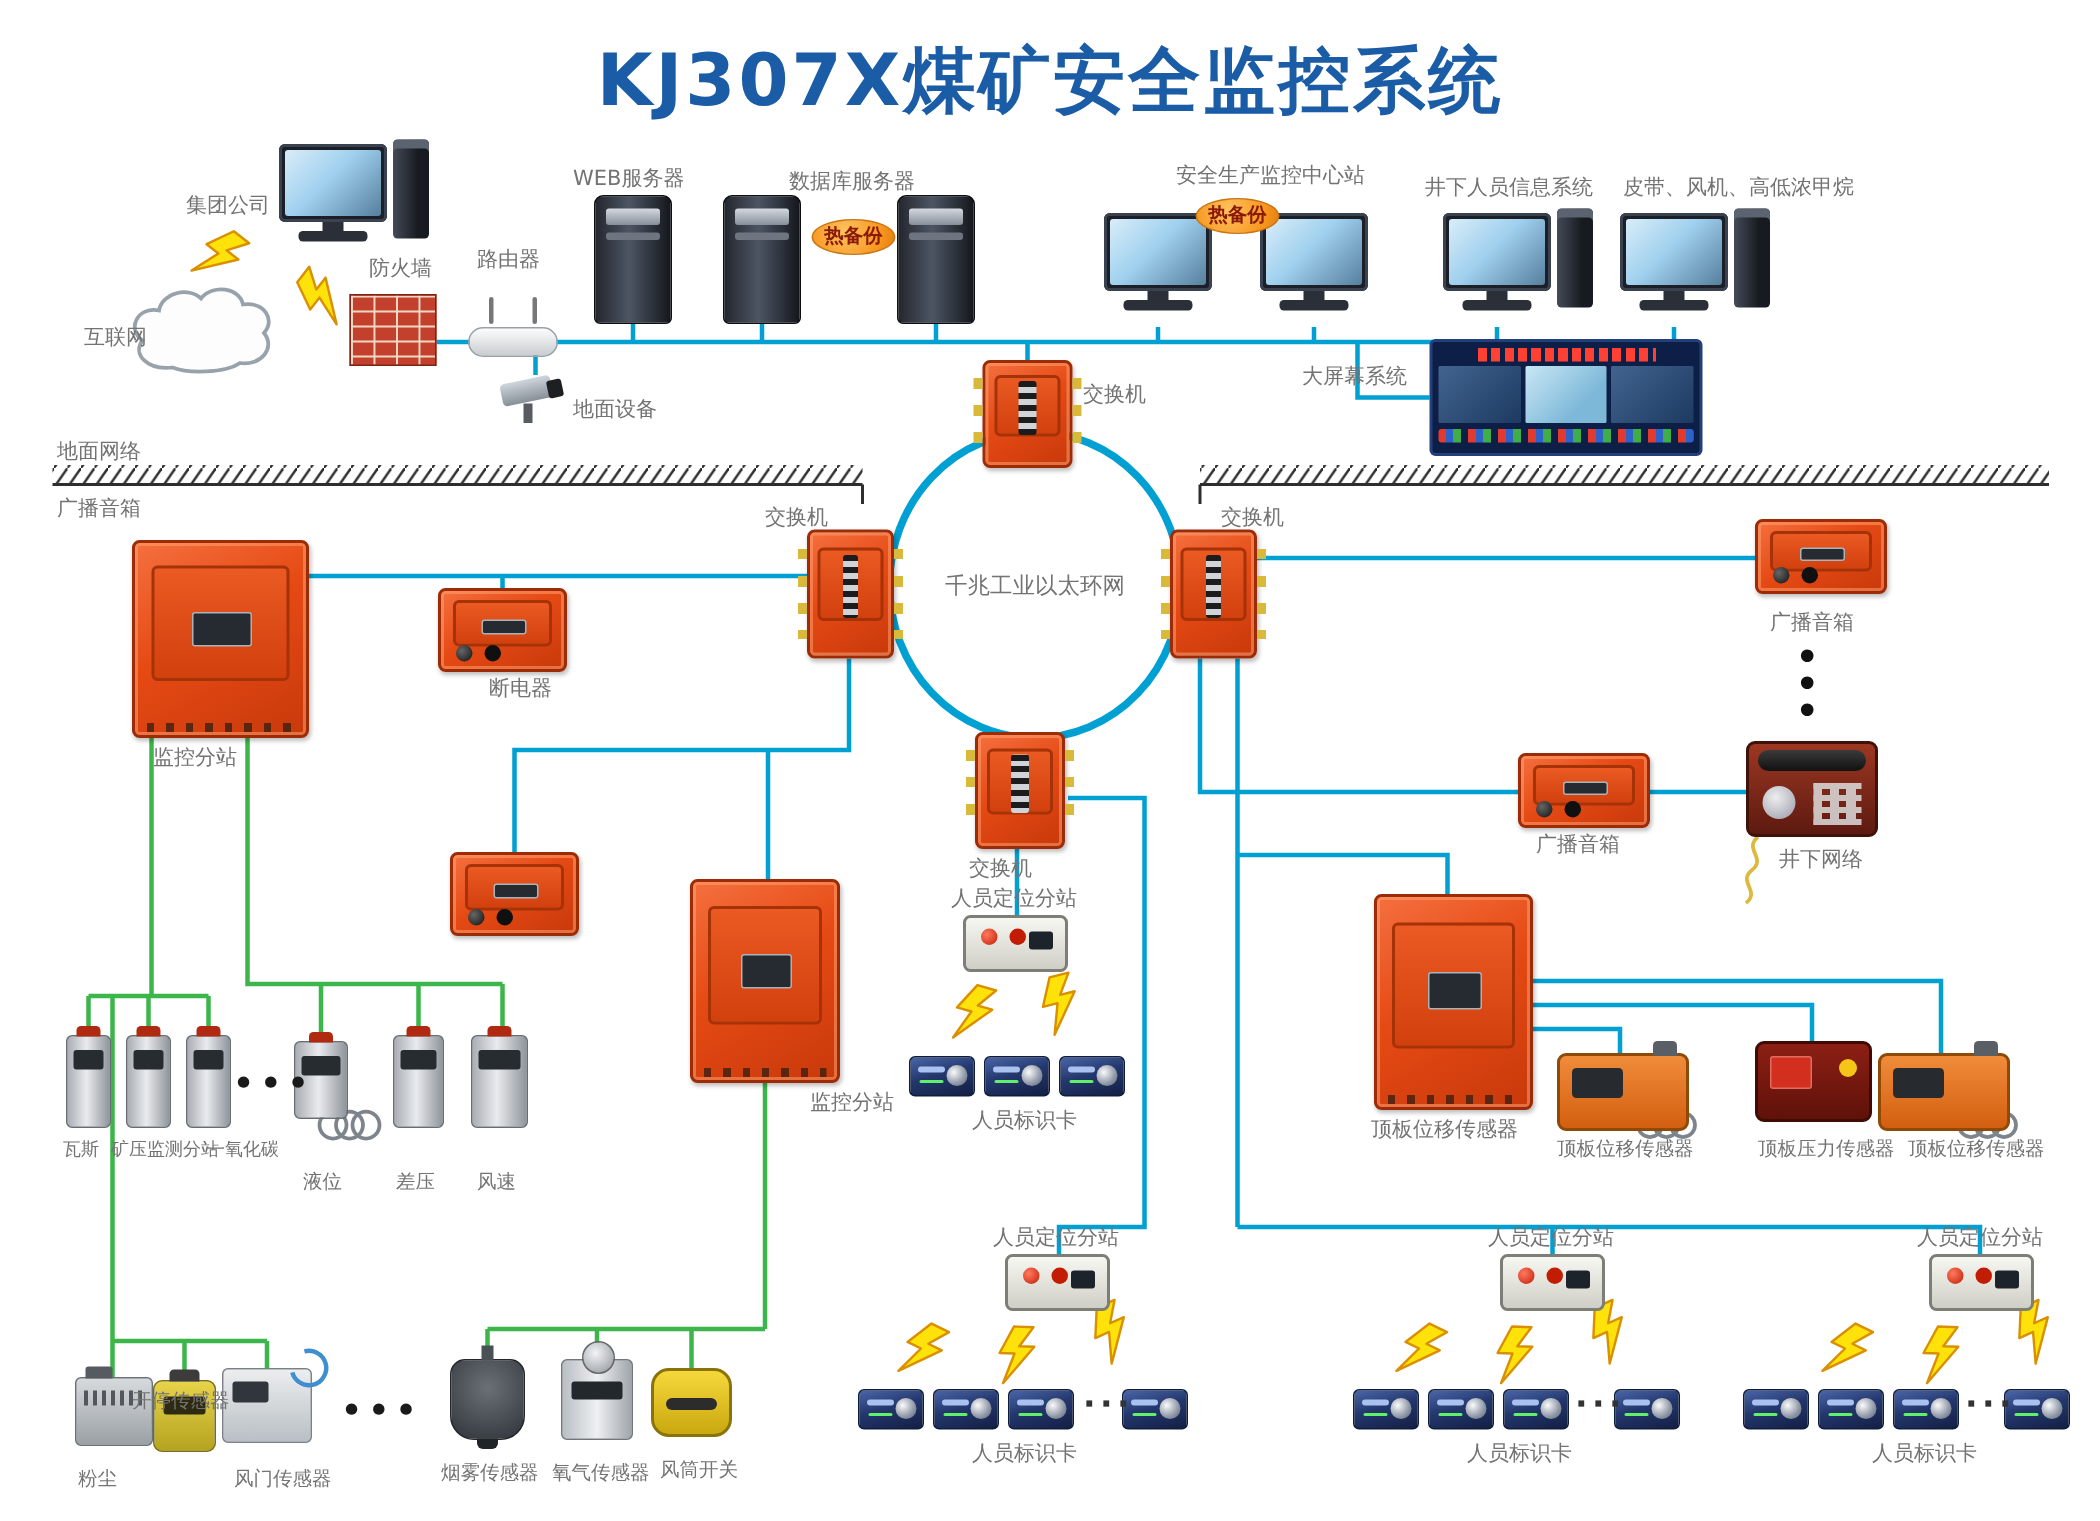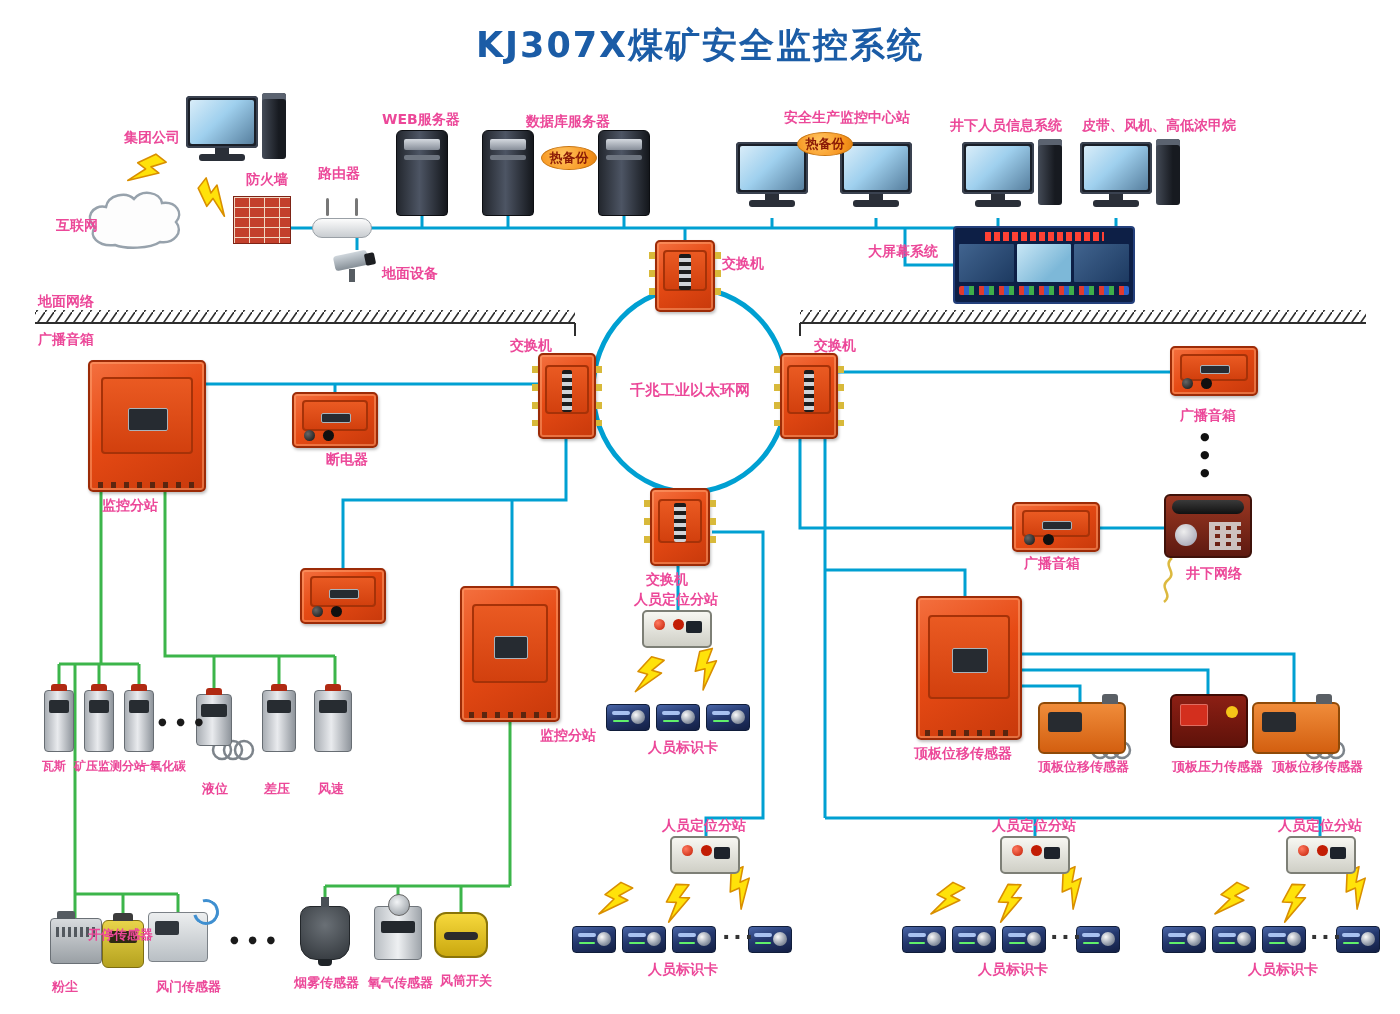--- a/index.html
+++ b/index.html
@@ -2,22 +2,22 @@
 <html><head>
 <meta charset="utf-8">
 <style>
   *{margin:0;padding:0;box-sizing:border-box}
   html,body{background:#fff}
   body{font-family:"DejaVu Sans","Liberation Sans",sans-serif}
   .canvas{position:relative;width:1400px;height:1014px;background:#fff;overflow:hidden}
 
   
   .title{position:absolute;left:0;top:22px;width:100%;text-align:center;
-    font-size:35px;font-weight:800;color:#1b5ca6;letter-spacing:2px;z-index:6}
-  .lbl{position:absolute;font-size:14px;font-weight:700;color:#ec4899;white-space:nowrap;z-index:6;line-height:1.1}
+    font-size:48px;font-weight:800;color:#1b5ca6;letter-spacing:2px;z-index:6}
+  .lbl{position:absolute;font-size:14px;font-weight:400;color:#737373;white-space:nowrap;z-index:6;line-height:1.1}
   .lbl.s13{font-size:13px}.lbl.s12{font-size:12px}.lbl.s15{font-size:15px}
   .dots{position:absolute;z-index:5;color:#1a1a1a;font-weight:700;white-space:nowrap}
   .hdots{font-size:10px;letter-spacing:3px}
   .cdots{font-size:22px;letter-spacing:3px;color:#333}
   .vdots{display:flex;flex-direction:column;gap:5px;font-size:11px;color:#111;z-index:5;position:absolute}
 
   .badge{position:absolute;z-index:6;width:56px;height:24px;border-radius:50%;
     background:radial-gradient(circle at 40% 35%,#ffc35e,#f7941d 70%,#e07f10);
     border:1px solid #c97612;color:#8a1a06;font-size:13px;font-weight:700;
     line-height:22px;text-align:center}

